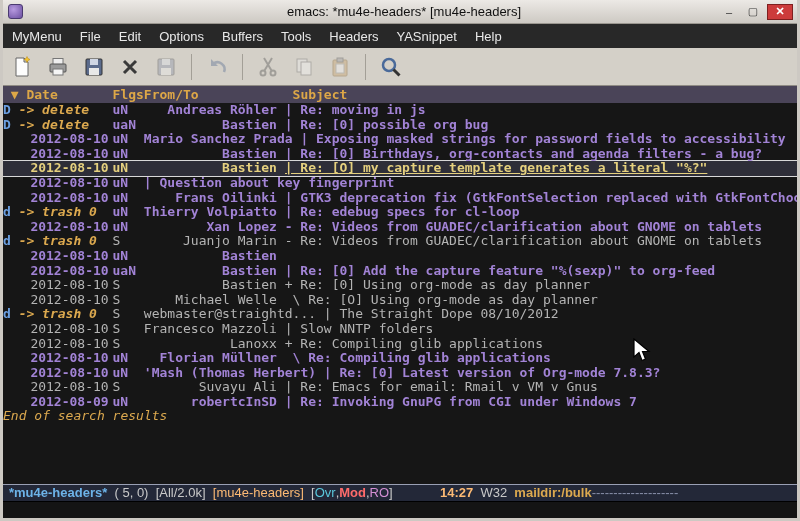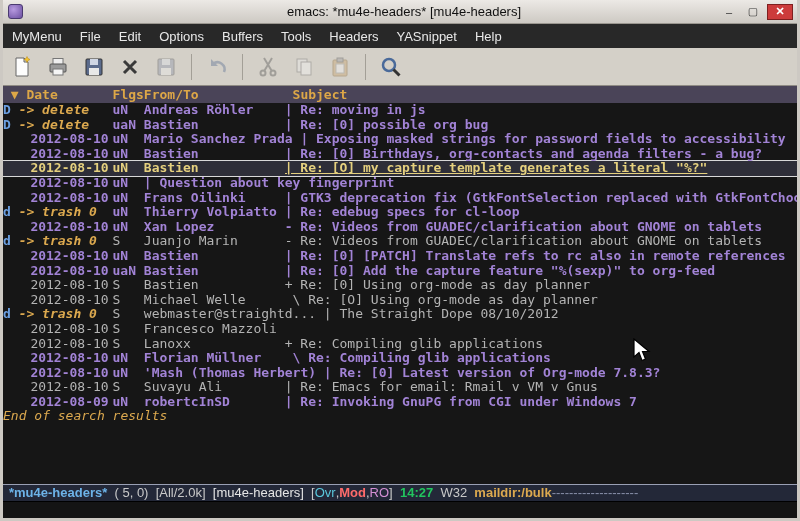--- a/index.html
+++ b/index.html
@@ -43,41 +43,41 @@
   .h-subject{flex:1;}
   
   .buffer{flex:1;background:#161616;font-family:"DejaVu Sans Mono",monospace;
     font-size:13px;overflow:hidden;position:relative;color:#c8c8c8;}
   .row{display:flex;height:14.6px;line-height:14.6px;white-space:pre;overflow:hidden;}
   .row span{white-space:pre;}
   .c-mark{width:2ch;flex:0 0 2ch;color:#6b9fe0;font-weight:bold;}
   .c-date{width:12ch;flex:0 0 12ch;overflow:hidden;}
   .c-date:not(.date-mark){padding-left:1.5ch;}
   .c-flags{min-width:4ch;flex:0 0 auto;padding-right:0;}
-  .c-from{min-width:18ch;flex:0 0 auto;padding-right:1ch;}
+  .c-from{min-width:18ch;flex:0 0 auto;padding-right:1ch;text-align:right;}
   .c-subject{flex:1;overflow:hidden;}
   .face-unread{color:#a283d6;font-weight:bold;}
   .face-read{color:#b4b4b4;}
   .face-current{color:#e5d07e;font-weight:bold;background:#2e2e38;
     box-shadow:0 -1px 0 #d8d8d8,0 1px 0 #d8d8d8;}
   .face-current .c-subject{text-decoration:underline;}
   .date-mark{color:#dca94f;font-style:italic;font-weight:bold;}
   .footer-line{height:14.6px;line-height:14.6px;color:#dca94f;font-style:italic;white-space:pre;}
   
   .modeline{height:18px;flex:0 0 18px;background:#232838;border-top:1px solid #9aa0b4;
     border-bottom:1px solid #000;color:#c9c9c9;font-family:Liberation Sans, sans-serif;
     font-size:13px;line-height:16px;display:flex;align-items:center;white-space:pre;
     overflow:hidden;padding-left:6px;}
   .ml-gap{margin-right:1ch;}
   .ml-bufname{color:#6db3e8;font-weight:bold;}
-  .ml-mode{color:#e5e5e5;}
+  .ml-mode{color:#fdba74;}
   .ml-ovr{color:#5bc8dc;}
   .ml-mod{color:#ff6b6b;font-weight:bold;}
   .ml-ro{color:#d48fd4;}
-  .ml-time{color:#22c55e;font-weight:bold;}
+  .ml-time{color:#fdba74;font-weight:bold;margin-left:40px;}
   .ml-folder{color:#dca94f;font-weight:bold;}
   .ml-dashes{color:#8890a8;}
   
   .echo{height:16px;flex:0 0 16px;background:#141414;}
   
   .mouse{position:absolute;left:630px;top:338px;z-index:10;pointer-events:none;}
 </style>
 </head>
 <body>
 
@@ -273,21 +273,20 @@
           <span class="c-flags">S</span>
           <span class="c-from">Juanjo Marin</span>
           <span class="c-subject">- Re: Videos from GUADEC/clarification about GNOME on tablets</span>
         </div>
 
         <div class="row face-unread">
           <span class="c-mark"></span>
           <span class="c-date">2012-08-10</span>
           <span class="c-flags">uN</span>
           <span class="c-from">Bastien</span>
-          <span class="c-subject">| Re: [0] [PATCH] Translate refs to rc also in remote references</span>
         </div>
 
         <div class="row face-unread">
           <span class="c-mark"></span>
           <span class="c-date">2012-08-10</span>
           <span class="c-flags">uaN</span>
           <span class="c-from">Bastien</span>
           <span class="c-subject">| Re: [0] Add the capture feature "%(sexp)" to org-feed</span>
         </div>
 
@@ -313,20 +312,21 @@
           <span class="c-flags">S</span>
           <span class="c-from">webmaster@straightd...</span>
           <span class="c-subject">| The Straight Dope 08/10/2012</span>
         </div>
 
         <div class="row face-read">
           <span class="c-mark"></span>
           <span class="c-date">2012-08-10</span>
           <span class="c-flags">S</span>
           <span class="c-from">Francesco Mazzoli</span>
+          <span class="c-subject">| Slow NNTP folders</span>
         </div>
 
         <div class="row face-read">
           <span class="c-mark"></span>
           <span class="c-date">2012-08-10</span>
           <span class="c-flags">S</span>
           <span class="c-from">Lanoxx</span>
           <span class="c-subject">+ Re: Compiling glib applications</span>
         </div>
 

